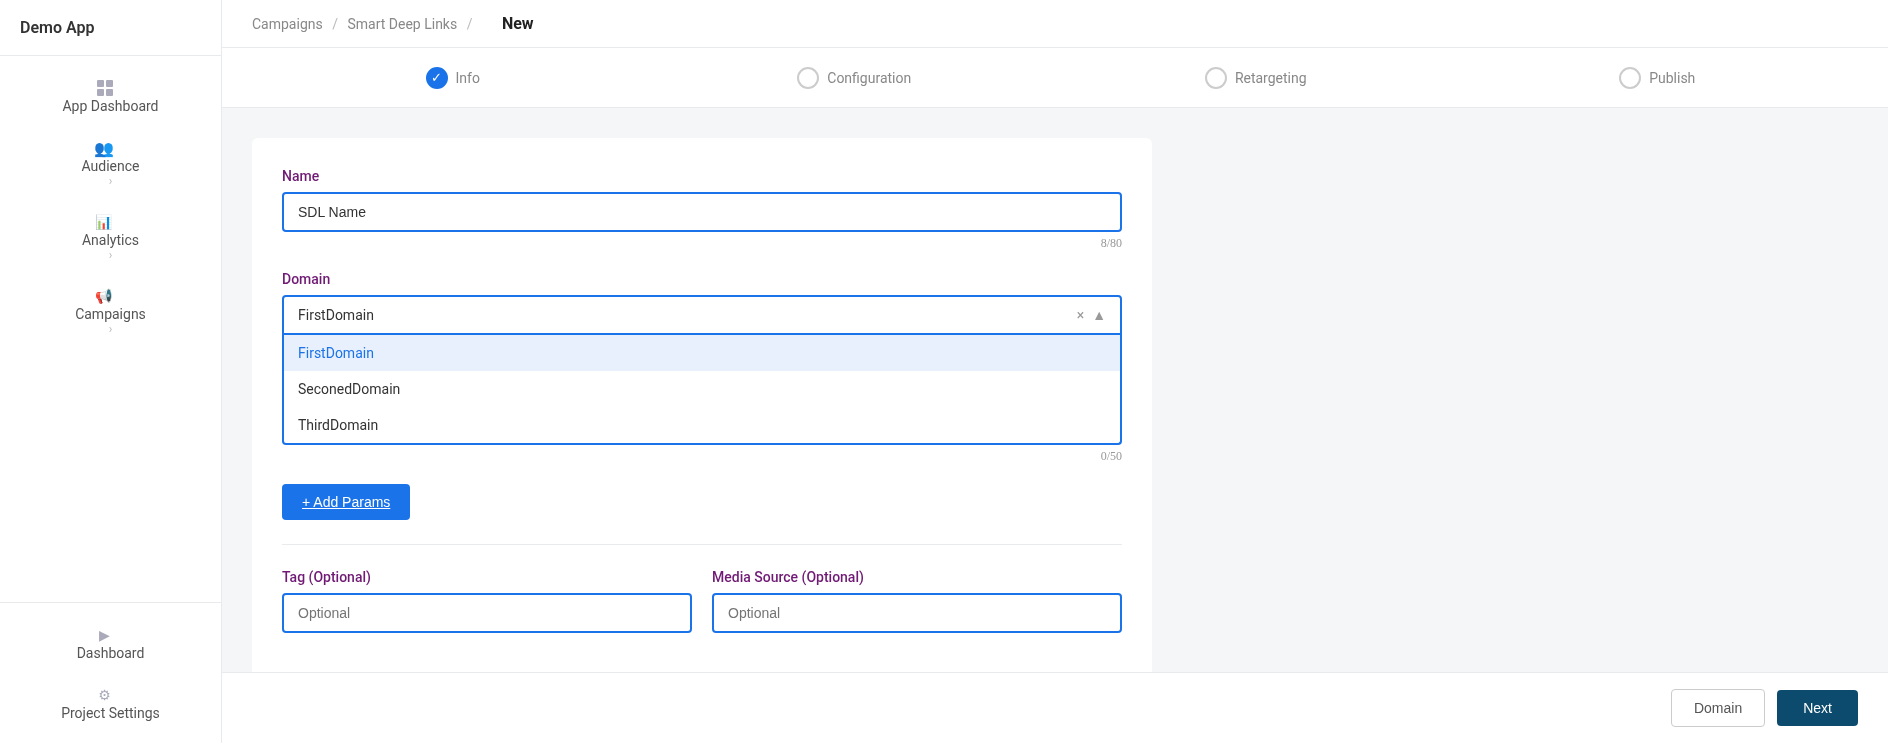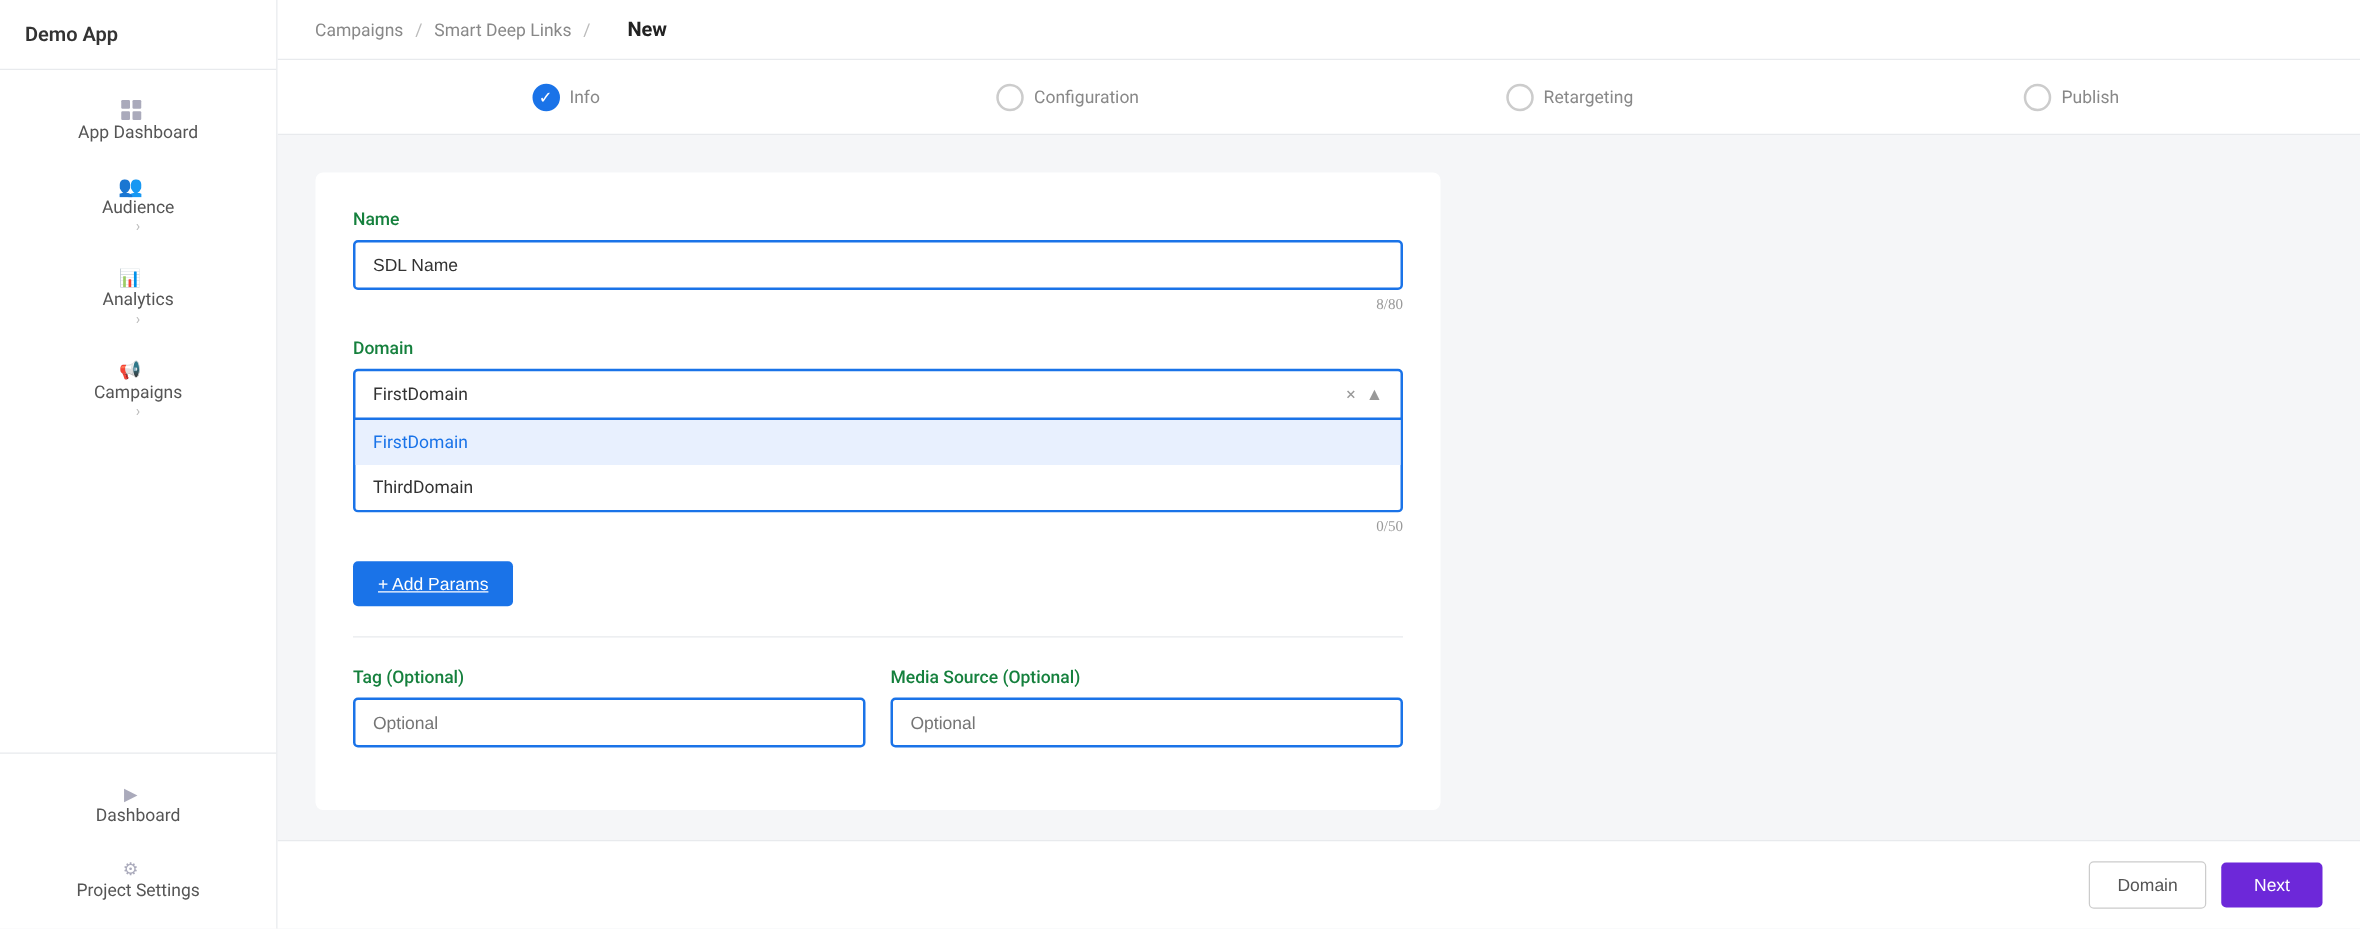--- a/index.html
+++ b/index.html
@@ -120,21 +120,21 @@
     .form-card {
       background: #fff;
       border-radius: 6px;
       padding: 30px;
       max-width: 900px;
     }
 
     .form-group { margin-bottom: 20px; }
     .form-label {
       font-size: 14px;
-      color: #15803d;
+      color: #701a75;
       font-weight: 500;
       margin-bottom: 8px;
       display: block;
     }
     .form-input {
       width: 100%;
       border: 2px solid #1a73e8;
       border-radius: 4px;
       padding: 10px 14px;
       font-size: 14px;
@@ -229,21 +229,21 @@
     .btn-cancel {
       background: #fff;
       border: 1px solid #ccc;
       border-radius: 4px;
       padding: 10px 22px;
       font-size: 14px;
       color: #555;
       cursor: pointer;
     }
     .btn-next {
-      background: #6d28d9;
+      background: #0c4a6e;
       color: #fff;
       border: none;
       border-radius: 4px;
       padding: 10px 26px;
       font-size: 14px;
       cursor: pointer;
     }
 
     
     .icon-grid { display: grid; grid-template-columns: 1fr 1fr; gap: 2px; width: 16px; height: 16px; }
@@ -351,20 +351,21 @@
         <div class="dropdown-wrapper">
           <div class="dropdown-selected">
             <span class="selected-text">FirstDomain</span>
             <div class="dropdown-actions">
               <span style="cursor:pointer;">×</span>
               <span style="cursor:pointer;">▲</span>
             </div>
           </div>
           <div class="dropdown-menu">
             <div class="dropdown-option selected">FirstDomain</div>
+            <div class="dropdown-option">SeconedDomain</div>
             <div class="dropdown-option">ThirdDomain</div>
           </div>
         </div>
         <div class="char-count">0/50</div>
       </div>
 
       <button class="add-params-btn">
         <span>+ Add Params</span>
       </button>
 

